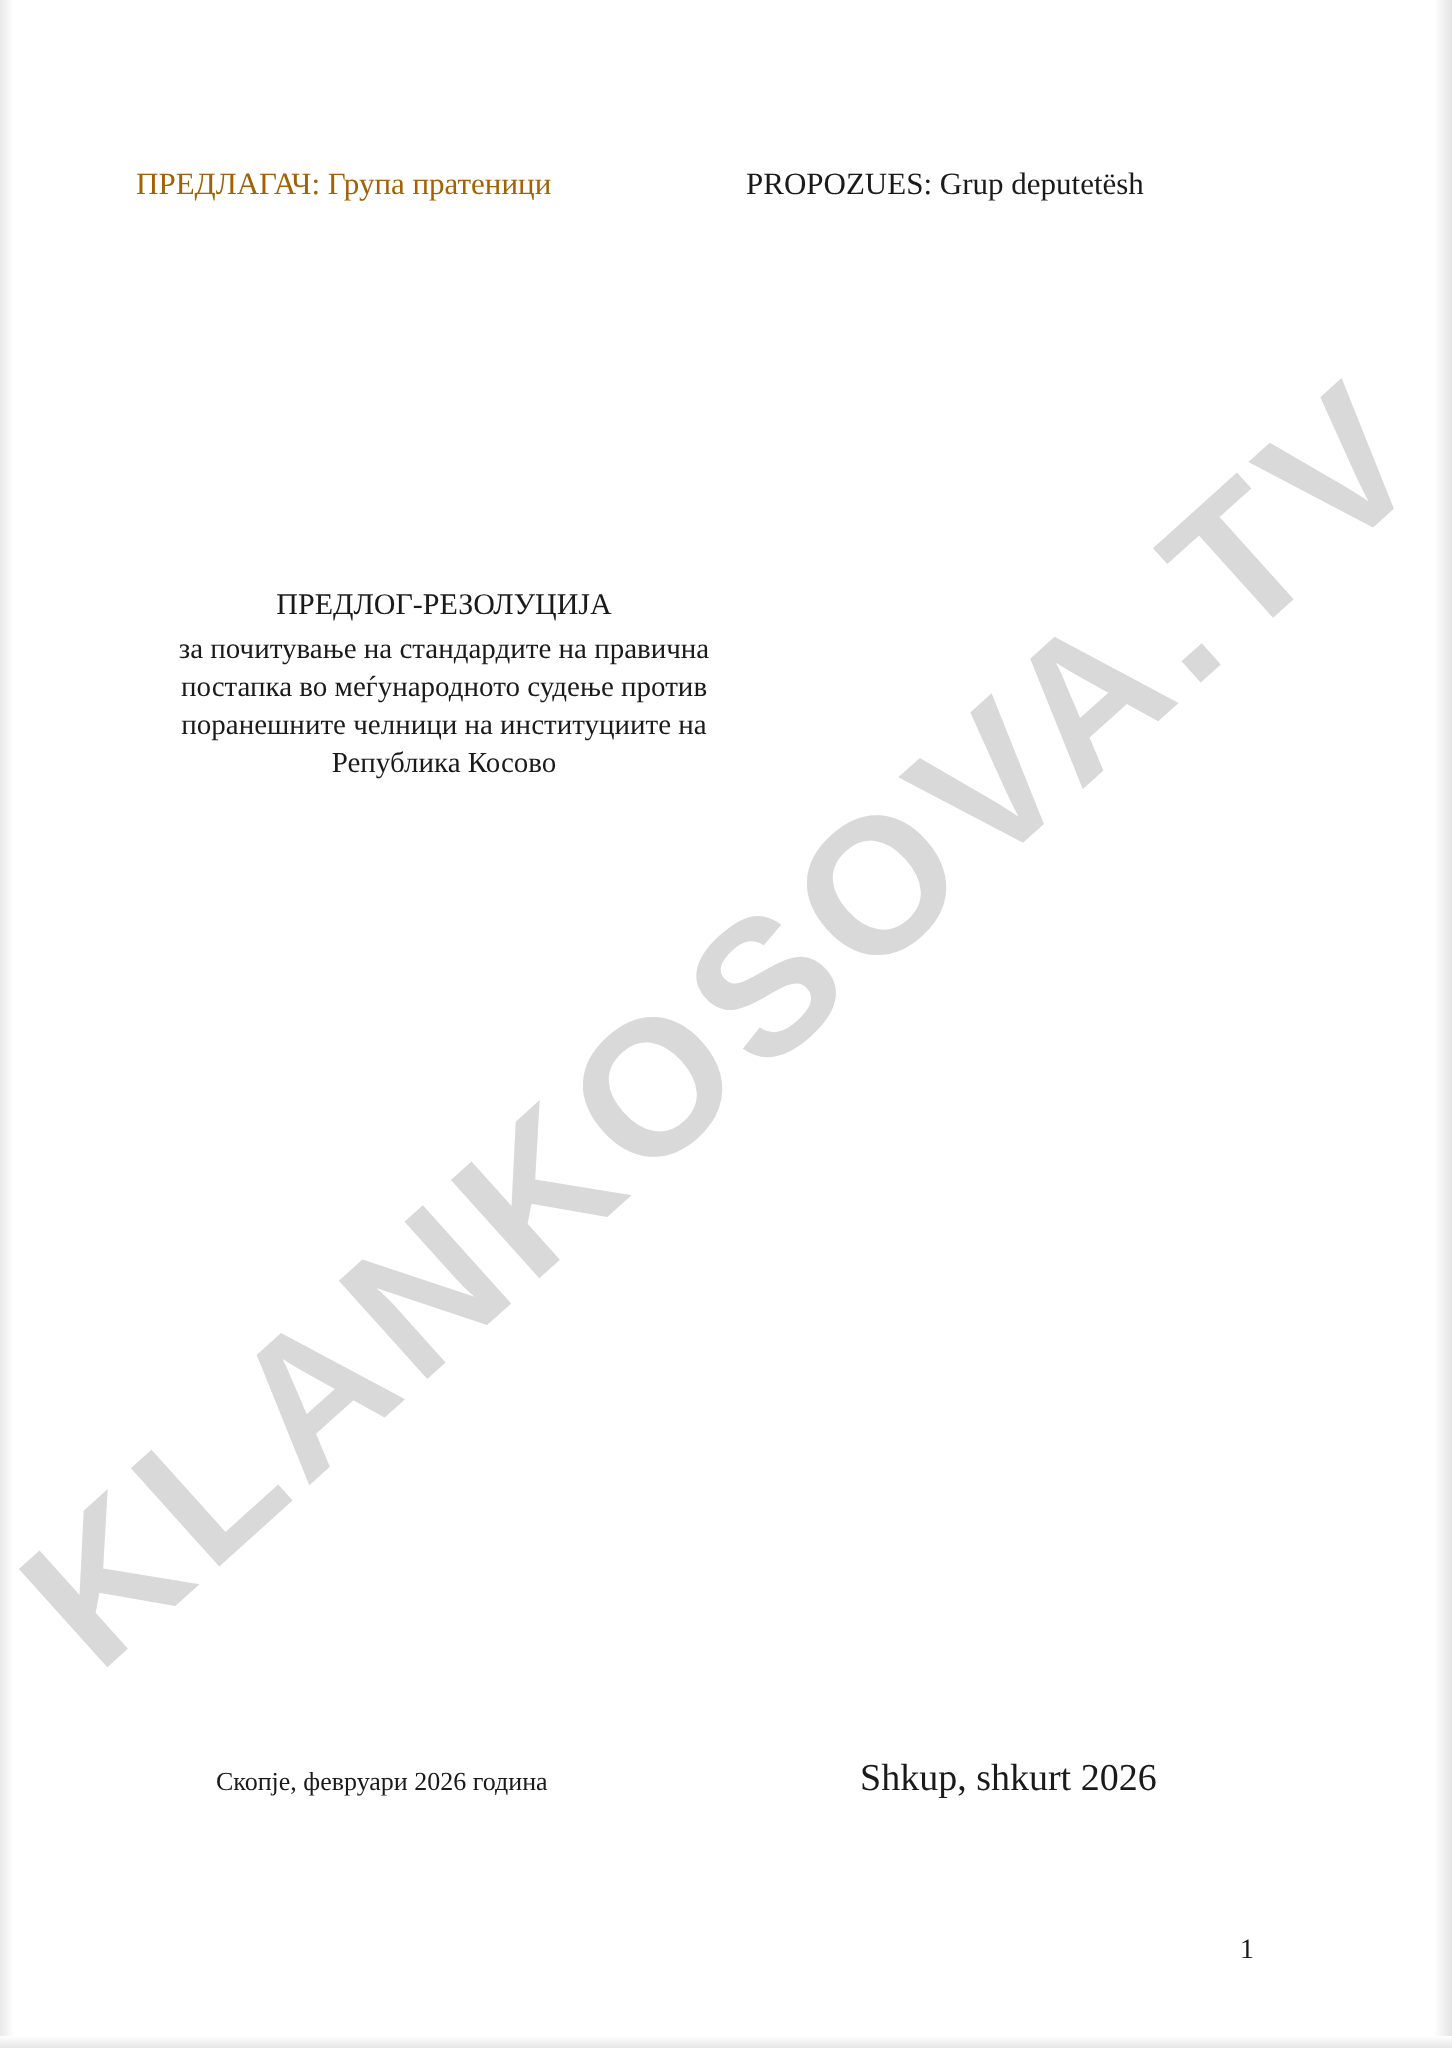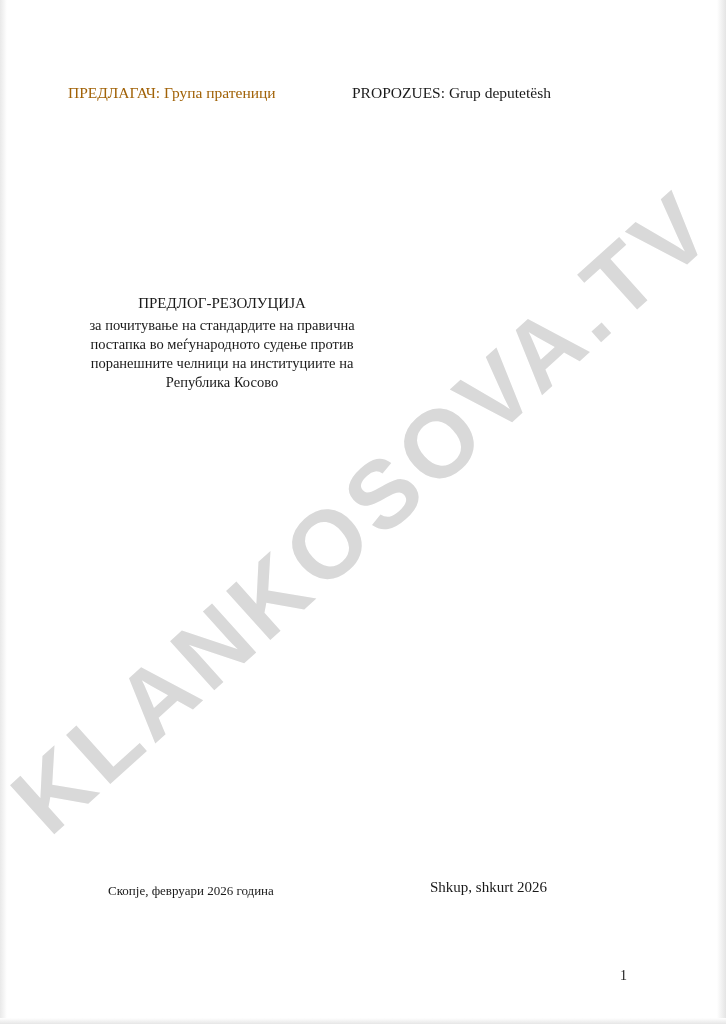--- a/index.html
+++ b/index.html
@@ -71,21 +71,21 @@
   .proposer-mk {
     position: absolute;
     left: 68px;
     top: 0;
     font-size: 15.5px;
     color: #a16207;
     white-space: nowrap;
   }
   .proposer-sq {
     position: absolute;
-    left: 352px;
+    left: 373px;
     top: 0;
     font-size: 15.5px;
     color: #1a1a1a;
     white-space: nowrap;
   }
 
   .titles {
     position: absolute;
     top: 288px;
     left: 0;
@@ -128,21 +128,21 @@
     left: 108px;
     top: 4px;
     font-size: 13px;
     color: #1a1a1a;
     white-space: nowrap;
   }
   .place-sq {
     position: absolute;
     left: 430px;
     top: 0;
-    font-size: 15px;
+    font-size: 19px;
     color: #1a1a1a;
     white-space: nowrap;
   }
 
   .page-number {
     position: absolute;
     top: 968px;
     left: 620px;
     font-size: 14px;
     color: #1a1a1a;

